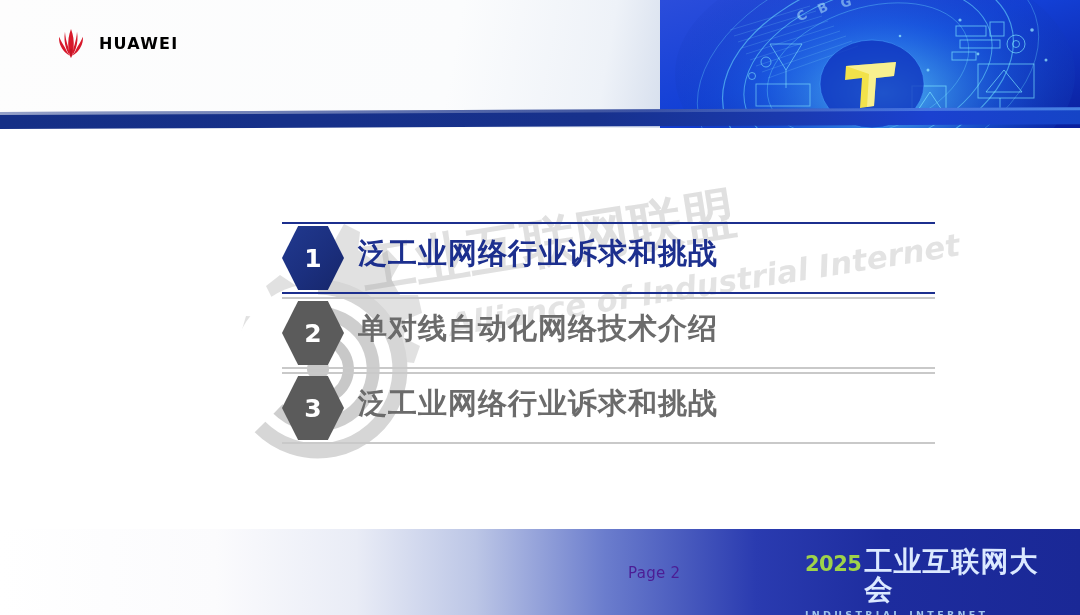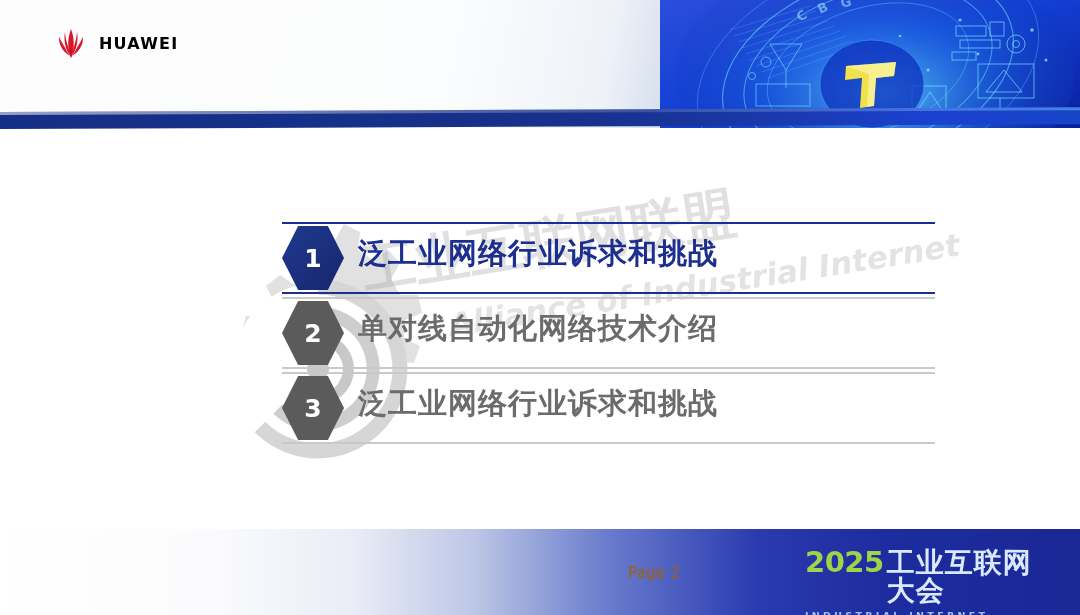--- a/index.html
+++ b/index.html
@@ -113,29 +113,29 @@
     position:absolute;left:52px;top:26px;width:170px;height:36px;
     display:flex;align-items:center;gap:9px;
   }
   .huawei-mark{width:38px;height:32px;}
   .huawei-word{
     font-size:16px;font-weight:bold;color:#000000;letter-spacing:1.2px;
     font-family:"DejaVu Sans","Liberation Sans",sans-serif;line-height:1;
   }
   .page-num{
     position:absolute;left:628px;top:564px;
-    font-size:15px;color:#a16207;letter-spacing:.3px;
+    font-size:15px;color:#4c1d95;letter-spacing:.3px;
     font-family:"DejaVu Sans","Liberation Sans",sans-serif;
   }
   .conf-logo{
     position:absolute;left:805px;top:548px;width:250px;height:50px;
   }
   .conf-row{display:flex;align-items:baseline;line-height:1;}
   .conf-year{
-    font-size:29px;font-weight:bold;color:#9fd34a;letter-spacing:-.5px;
+    font-size:21px;font-weight:bold;color:#9fd34a;letter-spacing:-.5px;
     font-family:"DejaVu Sans","Liberation Sans",sans-serif;
   }
   .conf-cn{
     font-size:28px;font-weight:bold;color:#dbe9ff;letter-spacing:1px;
     margin-left:3px;
     font-family:Liberation Sans, sans-serif;
   }
   .conf-en{
     margin-top:5px;
     font-size:9.5px;color:#9fc4ee;letter-spacing:3.3px;font-weight:bold;

